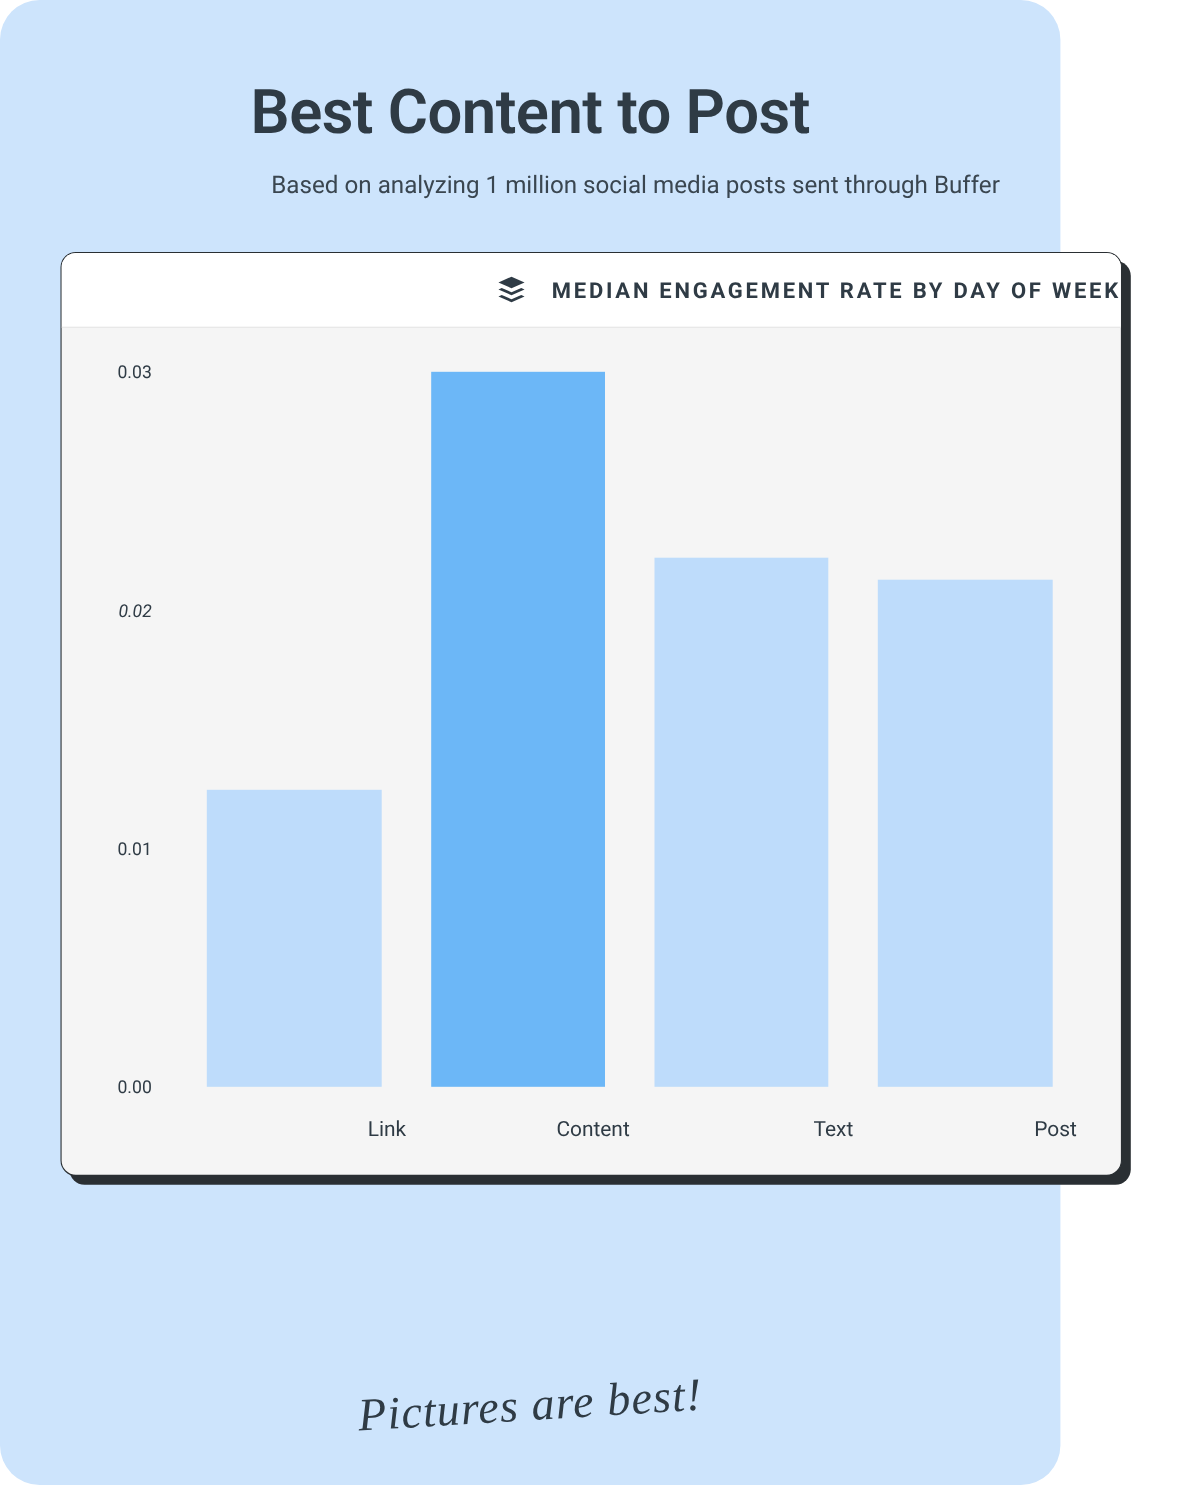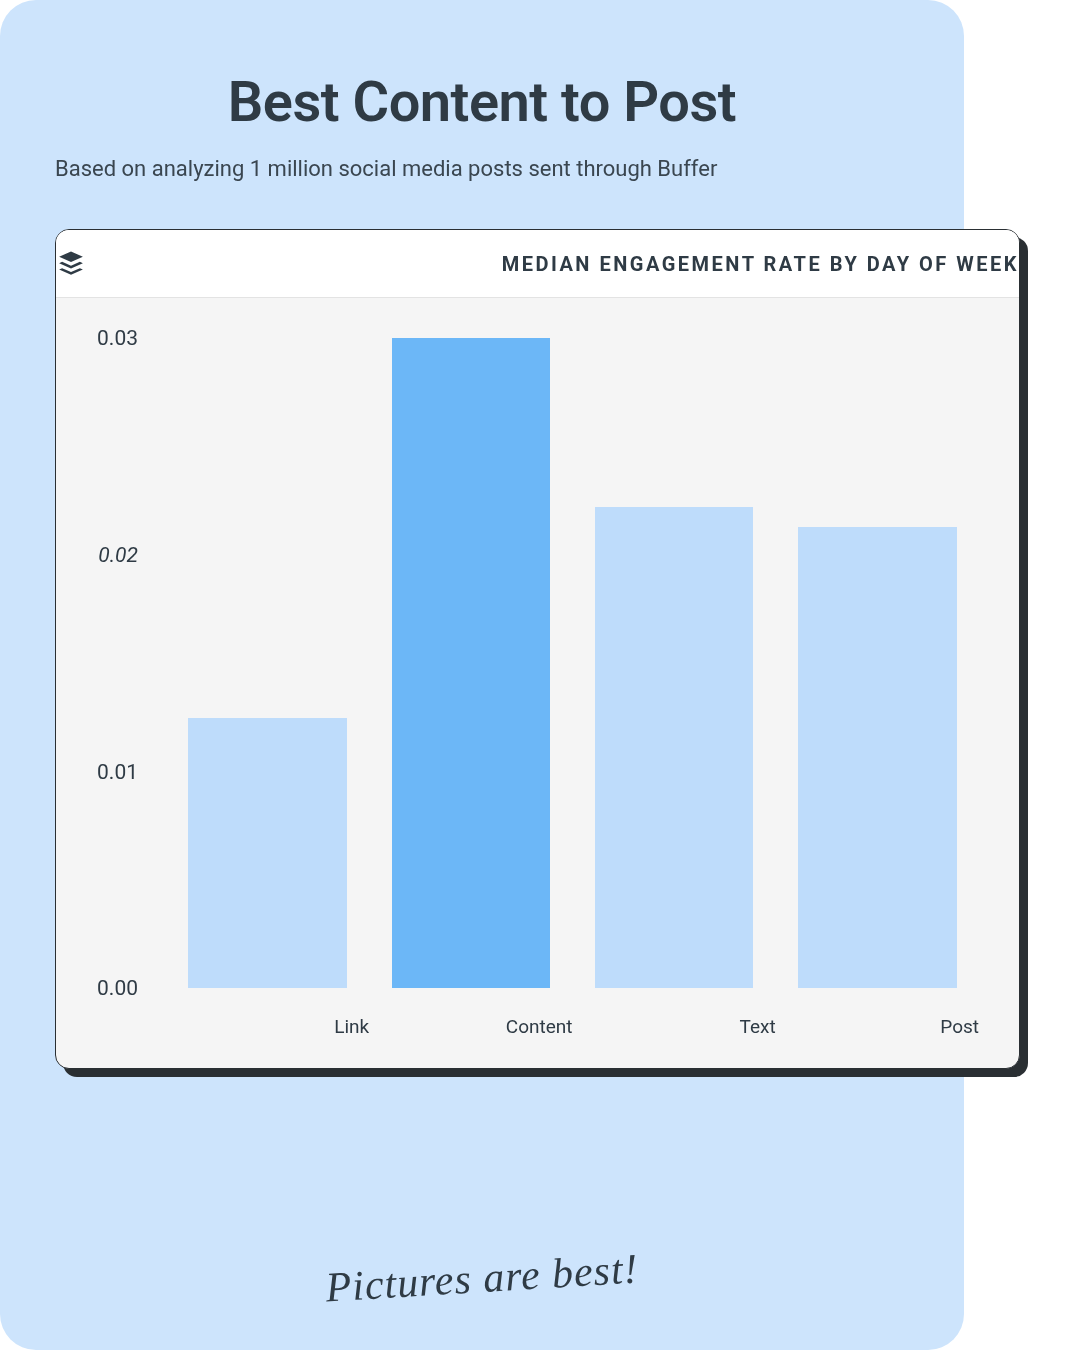--- a/index.html
+++ b/index.html
@@ -19,21 +19,21 @@
   .title {
     text-align: center;
     font-size: 56px;
     font-weight: 600;
     color: #2f3b45;
     line-height: 1.15;
     letter-spacing: -0.5px;
     margin-bottom: 22px;
   }
   .subtitle {
-    text-align: left;
+    text-align: right;
     font-size: 22px;
     font-weight: 400;
     color: #3a4650;
     margin-bottom: 48px;
   }
   .card {
     width: 965px;
     height: 840px;
     margin: 0 auto;
     background: #f5f5f5;
@@ -43,21 +43,21 @@
     overflow: hidden;
     display: flex;
     flex-direction: column;
   }
   .card-header {
     background: #ffffff;
     height: 68px;
     border-bottom: 1px solid #e3e3e3;
     display: flex;
     align-items: center;
-    justify-content: space-between;
+    justify-content: flex-end;
     gap: 22px;
   }
   .card-header .buffer-icon {
     width: 30px; height: 30px;
     display: flex; align-items: center; justify-content: center;
   }
   .card-title {
     font-size: 20px;
     font-weight: 700;
     letter-spacing: 2.5px;
@@ -77,21 +77,21 @@
     bottom: 80px;
   }
   .y-ticks {
     position: absolute;
     left: 0; top: 40px; bottom: 80px;
     width: 100px;
   }
   .y-tick {
     position: absolute;
     right: 18px;
-    font-size: 21px;
+    font-size: 16px;
     color: #2f3b45;
     transform: translateY(50%);
   }
   .bars {
     position: absolute;
     inset: 0;
     display: flex;
     align-items: flex-end;
     justify-content: space-around;
   }

